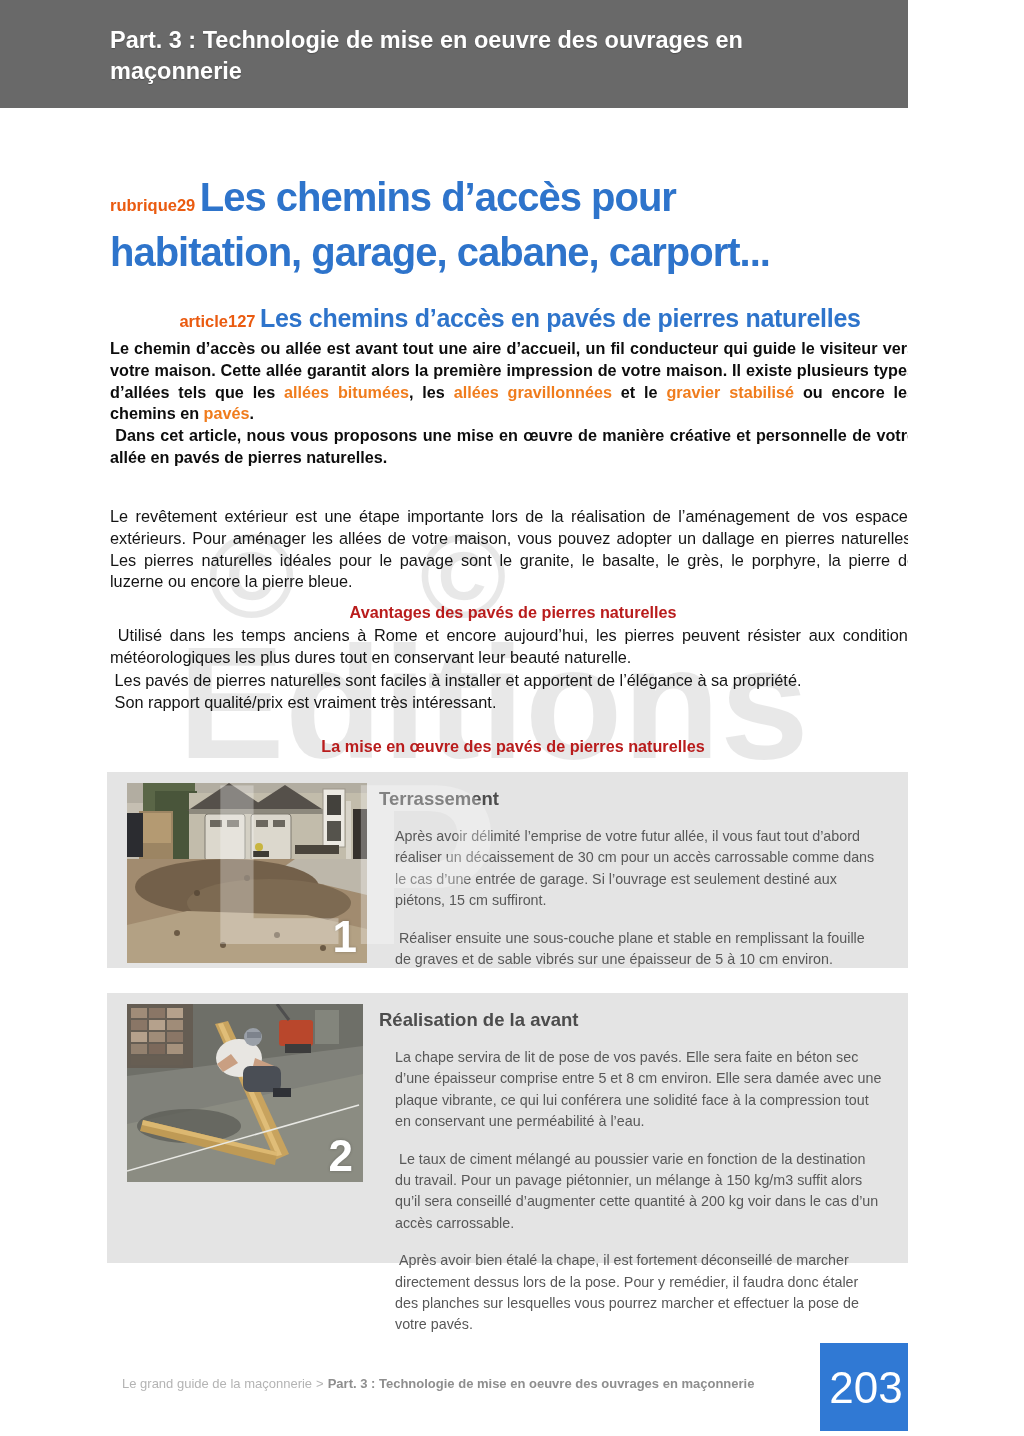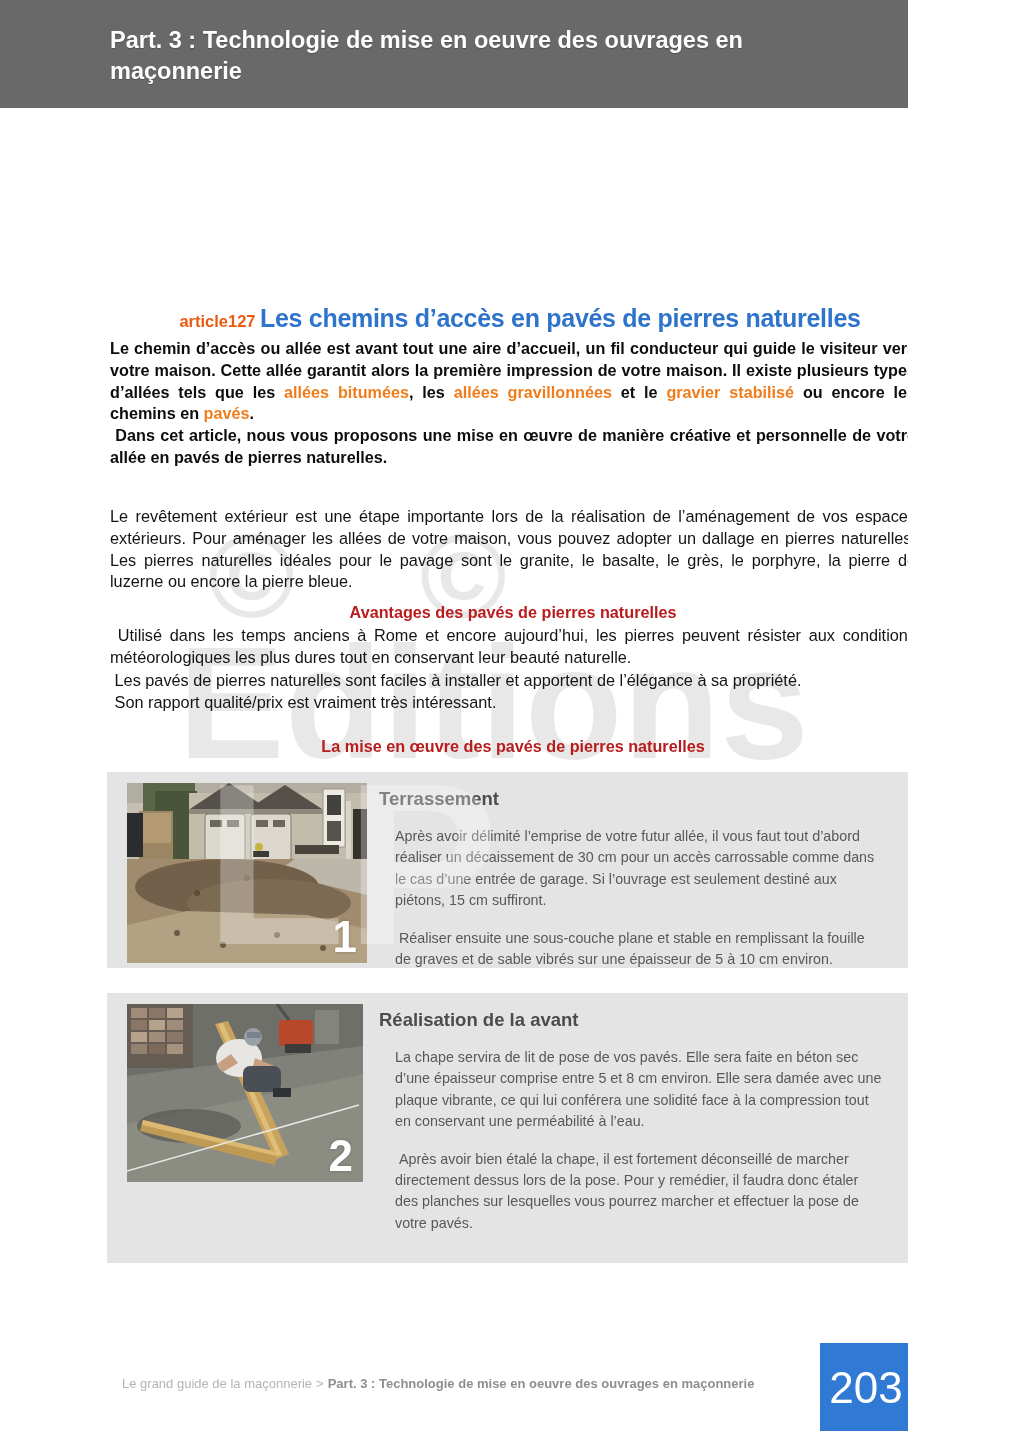--- a/index.html
+++ b/index.html
@@ -61,20 +61,24 @@
 
   <div class="hdr">
     <div class="hdr-title">Part. 3 : Technologie de mise en oeuvre des ouvrages en maçonnerie</div>
   </div>
   <div class="chapter-box">3</div>
 
   <div class="wm wm-c">© ©</div>
   <div class="wm wm-e">Editions</div>
   <div class="wm wm-lp">LP</div>
 
+  <div class="rubrique">
+    <span class="mini-label">rubrique29</span>
+    <span class="big">Les chemins d’accès pour habitation, garage, cabane, carport...</span>
+  </div>
 
   <div class="article">
     <span class="mini-label">article127</span>
     <span class="big">Les chemins d’accès en pavés de pierres naturelles</span>
   </div>
 
   <div class="blk lead">
     <p><span>Le chemin d’accès ou allée est avant tout une aire d’accueil, un fil conducteur qui guide le visiteur vers votre maison. Cette allée garantit alors la première impression de votre maison. Il existe plusieurs types d’allées tels que les </span><a class="olink" href="#">allées bitumées</a><span>, les </span><a class="olink" href="#">allées gravillonnées</a><span> et le </span><a class="olink" href="#">gravier stabilisé</a><span> ou encore les chemins en </span><a class="olink" href="#">pavés</a><span>.</span></p>
     <p> Dans cet article, nous vous proposons une mise en œuvre de manière créative et personnelle de votre allée en pavés de pierres naturelles.</p>
   </div>
@@ -179,20 +183,21 @@
         <polygon points="128,54 152,64 148,72 126,62" fill="#c99f82"></polygon>
         <rect x="116" y="62" width="38" height="26" rx="7" fill="#4a4e55"></rect>
         <rect x="146" y="84" width="18" height="9" fill="#2f3136"></rect>
         <line x1="0" y1="167" x2="232" y2="101" stroke="#e8e8e4" stroke-width="1.5"></line>
       </svg>
       <span class="step-number">2</span>
     </div>
     <div class="step-body">
       <h4>Réalisation de la avant</h4>
       <p>La chape servira de lit de pose de vos pavés. Elle sera faite en béton sec d’une épaisseur comprise entre 5 et 8 cm environ. Elle sera damée avec une plaque vibrante, ce qui lui conférera une solidité face à la compression tout en conservant une perméabilité à l’eau.</p>
+      <p> Le taux de ciment mélangé au poussier varie en fonction de la destination du travail. Pour un pavage piétonnier, un mélange à 150 kg/m3 suffit alors qu’il sera conseillé d’augmenter cette quantité à 200 kg voir dans le cas d’un accès carrossable.</p>
       <p> Après avoir bien étalé la chape, il est fortement déconseillé de marcher directement dessus lors de la pose. Pour y remédier, il faudra donc étaler des planches sur lesquelles vous pourrez marcher et effectuer la pose de votre pavés.</p>
     </div>
   </div>
 
   <div class="crumb">
     <span>Le grand guide de la maçonnerie</span><span class="sep">&gt;</span><span class="bold">Part. 3 : Technologie de mise en oeuvre des ouvrages en maçonnerie</span>
   </div>
   <div class="page-box">203</div>
 
 </div>

